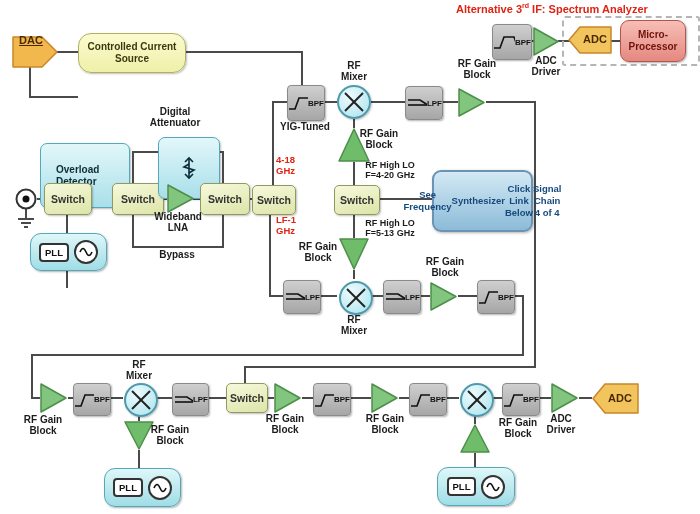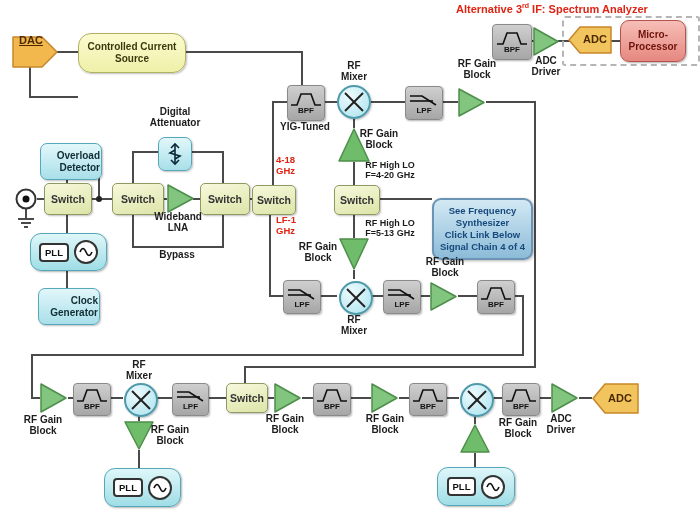--- a/index.html
+++ b/index.html
@@ -9,38 +9,38 @@
   .lbl9{font-size:9px;}
   .red{color:#e02312;font-size:9.5px;line-height:1.15;text-align:left;}
   .title-red{position:absolute;font:700 11px "Liberation Sans",sans-serif;color:#e02312;white-space:nowrap;}
   .switch{background:linear-gradient(165deg,#f7f9dc,#dde4a8);border:1px solid #8f9a62;border-radius:5px;
     box-shadow:1px 1px 2px rgba(0,0,0,.25);display:flex;align-items:center;justify-content:center;
     font:700 10.5px "Liberation Sans",sans-serif;color:#333;}
   .ybox{background:linear-gradient(180deg,#fbfbd0,#eff0a8);border:1px solid #b0b060;border-radius:13px;
     box-shadow:1px 1px 2px rgba(0,0,0,.25);display:flex;align-items:center;justify-content:center;text-align:center;
     font:700 10px/1.18 "Liberation Sans",sans-serif;color:#3a3a10;padding:0;}
   .cbox{background:linear-gradient(180deg,#e2f7fa,#a9dfe9);border:1px solid #55a8ba;border-radius:7px;
-    box-shadow:1px 1px 2px rgba(0,0,0,.25);display:flex;align-items:center;justify-content:center;text-align:right;
-    font:700 10px/1.18 "Liberation Sans",sans-serif;color:#0f2d33;padding:1px;}
+    box-shadow:1px 1px 2px rgba(0,0,0,.25);display:flex;align-items:center;justify-content:center;text-align:left;
+    font:700 10px/1.18 "Liberation Sans",sans-serif;color:#0f2d33;padding:15px;}
   .filt{background:linear-gradient(180deg,#cfcfcf,#a6a6a6);border:1px solid #8a8a8a;border-radius:4px;
-    box-shadow:1px 1px 2px rgba(0,0,0,.3);display:flex;flex-direction:column;align-items:center;justify-content:center;
+    box-shadow:1px 1px 2px rgba(0,0,0,.3);display:flex;flex-direction:row;align-items:center;justify-content:center;
     color:#111;font:700 8px "Liberation Sans",sans-serif;}
   .mixer{border-radius:50%;background:radial-gradient(circle at 35% 30%,#eefbfd,#a8e2ee);border:2px solid #4e9aaa;
     box-shadow:1px 1px 2px rgba(0,0,0,.25);}
   .pllbox{background:linear-gradient(180deg,#dff7f9,#9fdde6);border:1px solid #55a8ba;border-radius:11px;
     box-shadow:1px 1px 2px rgba(0,0,0,.3);display:flex;align-items:center;justify-content:center;gap:5px;}
   .pllrect{background:#fff;border:2px solid #333;border-radius:4px;font:700 9.5px "Liberation Sans",sans-serif;color:#111;padding:2px 4px;}
   .osc{width:20px;height:20px;background:#fff;border:2px solid #333;border-radius:50%;display:flex;align-items:center;justify-content:center;}
   .dash{border:2px dashed #b5b5b5;border-radius:3px;}
   .micro{background:linear-gradient(180deg,#f6beb6,#e58880);border:1px solid #b5544c;border-radius:9px;color:#6e140c;
     font:700 10px/1.2 "Liberation Sans",sans-serif;display:flex;align-items:center;justify-content:center;text-align:center;
     box-shadow:1px 1px 2px rgba(0,0,0,.3);padding:1px;}
   .synth{background:linear-gradient(180deg,#d3e9f4,#8cbbd8);border:2px solid #6b94b4;border-radius:9px;color:#16497c;
-    font:700 9.5px/1.25 "Liberation Sans",sans-serif;display:flex;flex-direction:column;align-items:center;justify-content:center;
-    text-align:center;box-shadow:1px 1px 3px rgba(0,0,0,.3);cursor:pointer;margin-top:28px;}
+    font:700 9.5px/1.25 "Liberation Sans",sans-serif;display:flex;flex-direction:row;align-items:center;justify-content:center;
+    text-align:center;box-shadow:1px 1px 3px rgba(0,0,0,.3);cursor:pointer;}
   .ptxt{position:absolute;font:700 11px "Liberation Sans",sans-serif;color:#4a2800;text-align:center;}
   sup{font-size:7px;}
 </style>
 </head>
 <body>
 
 <div class="stage">
 
   <svg class="c" style="left:0;top:0;" width="700" height="514">
     <g stroke="#4a4a4a" stroke-width="2" fill="none">
@@ -95,21 +95,20 @@
   <div class="c cbox" style="left:40px;top:143px;width:58px;height:33px;">Overload Detector</div>
   <div class="c switch" style="left:44px;top:183px;width:46px;height:30px;">Switch</div>
   <div class="c pllbox" style="left:30px;top:233px;width:75px;height:36px;">
     <span class="pllrect">PLL</span>
     <span class="osc">
       <svg width="14" height="10">
           <path d="M1,5 Q4,-2 7,5 T13,5" stroke="#111" stroke-width="1.6" fill="none"></path>
         </svg>
     </span>
   </div>
-  <div class="c cbox" style="left:38px;top:288px;width:58px;height:33px;">Clock Generator</div>
 
   <div class="c switch" style="left:112px;top:183px;width:50px;height:30px;">Switch</div>
   <div class="lbl" style="left:145px;top:106px;width:60px;">Digital Attenuator</div>
   <div class="c cbox" style="left:158px;top:137px;width:30px;height:30px;">
     <svg width="26" height="26">
       <g stroke="#0a2a3a" stroke-width="1.6" fill="none">
         <path d="M13,3 V23"></path>
           <path d="M9,7 L13,3 L17,7"></path>
           <path d="M9,19 L13,23 L17,19"></path>
           <path d="M13,9 L8,12 L18,15 L13,18"></path>

